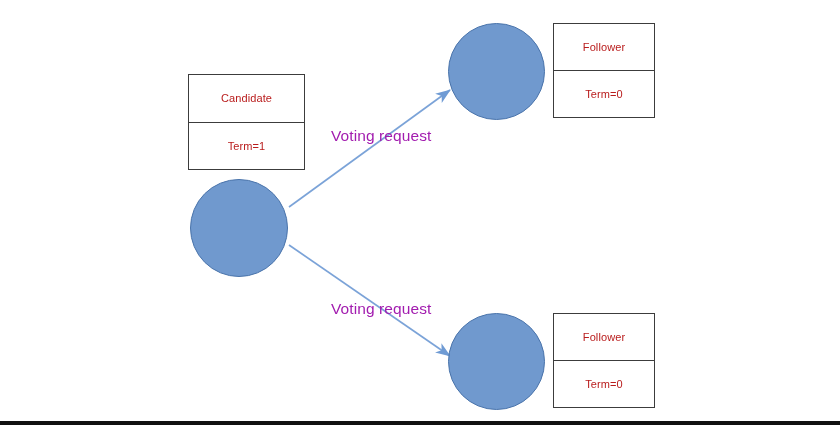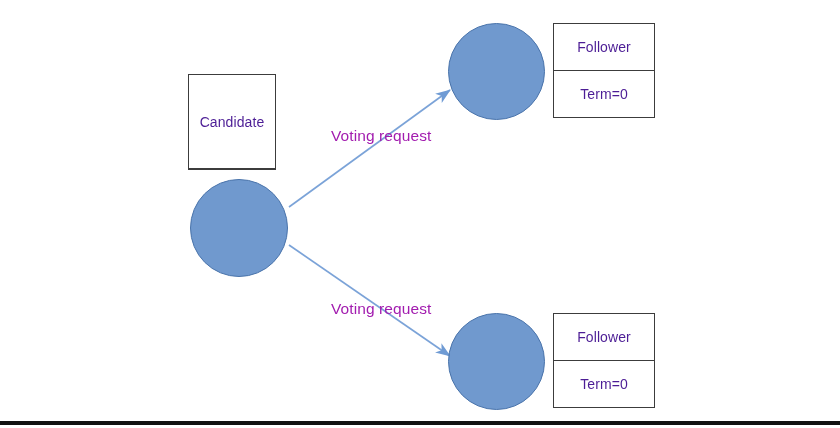--- a/index.html
+++ b/index.html
@@ -30,22 +30,22 @@
     border: 1.6px solid #3c3c3c;
     background: #ffffff;
     display: flex;
     flex-direction: column;
   }
   .info-row {
     flex: 1 1 50%;
     display: flex;
     align-items: center;
     justify-content: center;
-    color: #4c1d95;
-    font-size: 14px;
+    color: #b91c1c;
+    font-size: 11px;
     letter-spacing: 0.1px;
     white-space: nowrap;
   }
   .info-row.top {
     border-bottom: 1.6px solid #3c3c3c;
   }
   .edge-label {
     position: absolute;
     color: #a21caf;
     font-size: 15.5px;
@@ -78,22 +78,23 @@
       <marker id="arrowhead" markerWidth="9" markerHeight="7" refX="8.4" refY="3.5" orient="auto" markerUnits="strokeWidth">
         <path d="M0,0.2 L9,3.5 L0,6.8 L2.4,3.5 Z" fill="#6f9bd4"></path>
       </marker>
     </defs>
     <line x1="289" y1="207" x2="450" y2="90" stroke="#7ba3d8" stroke-width="1.7" marker-end="url(#arrowhead)"></line>
     <line x1="289" y1="245" x2="450" y2="356" stroke="#7ba3d8" stroke-width="1.7" marker-end="url(#arrowhead)"></line>
   </svg>
 
   <div class="node-circle" style="left:190px; top:179px; width:98px; height:98px;"></div>
 
-  <div class="info-box" style="left:188px; top:74px; width:88px; height:96px;">
+  <div class="info-box" style="left:188px; top:74px; width:117px; height:96px;">
     <div class="info-row top">Candidate</div>
+    <div class="info-row">Term=1</div>
   </div>
 
   <div class="node-circle" style="left:448px; top:23px; width:97px; height:97px;"></div>
 
   <div class="info-box" style="left:553px; top:23px; width:102px; height:95px;">
     <div class="info-row top">Follower</div>
     <div class="info-row">Term=0</div>
   </div>
 
   <div class="node-circle" style="left:448px; top:313px; width:97px; height:97px;"></div>

